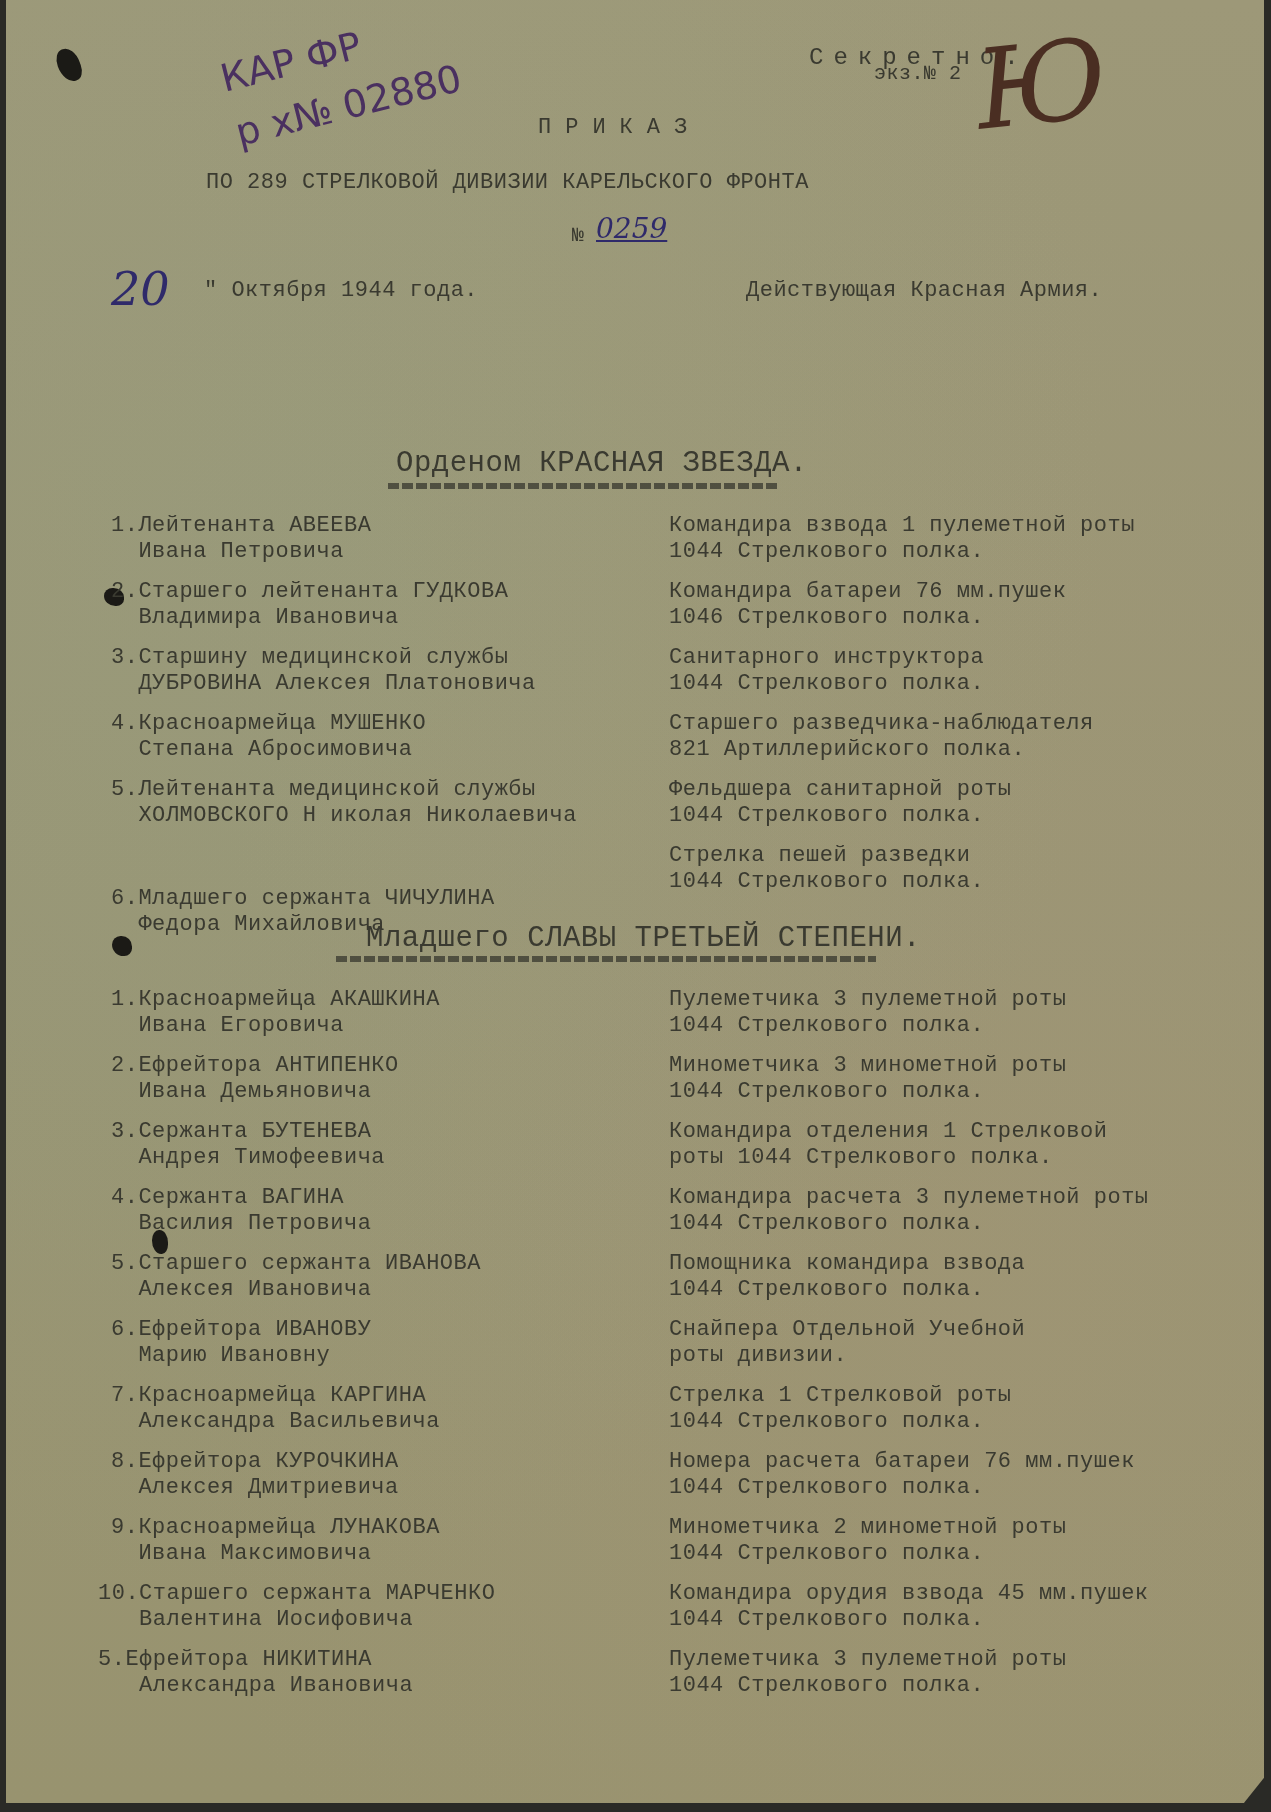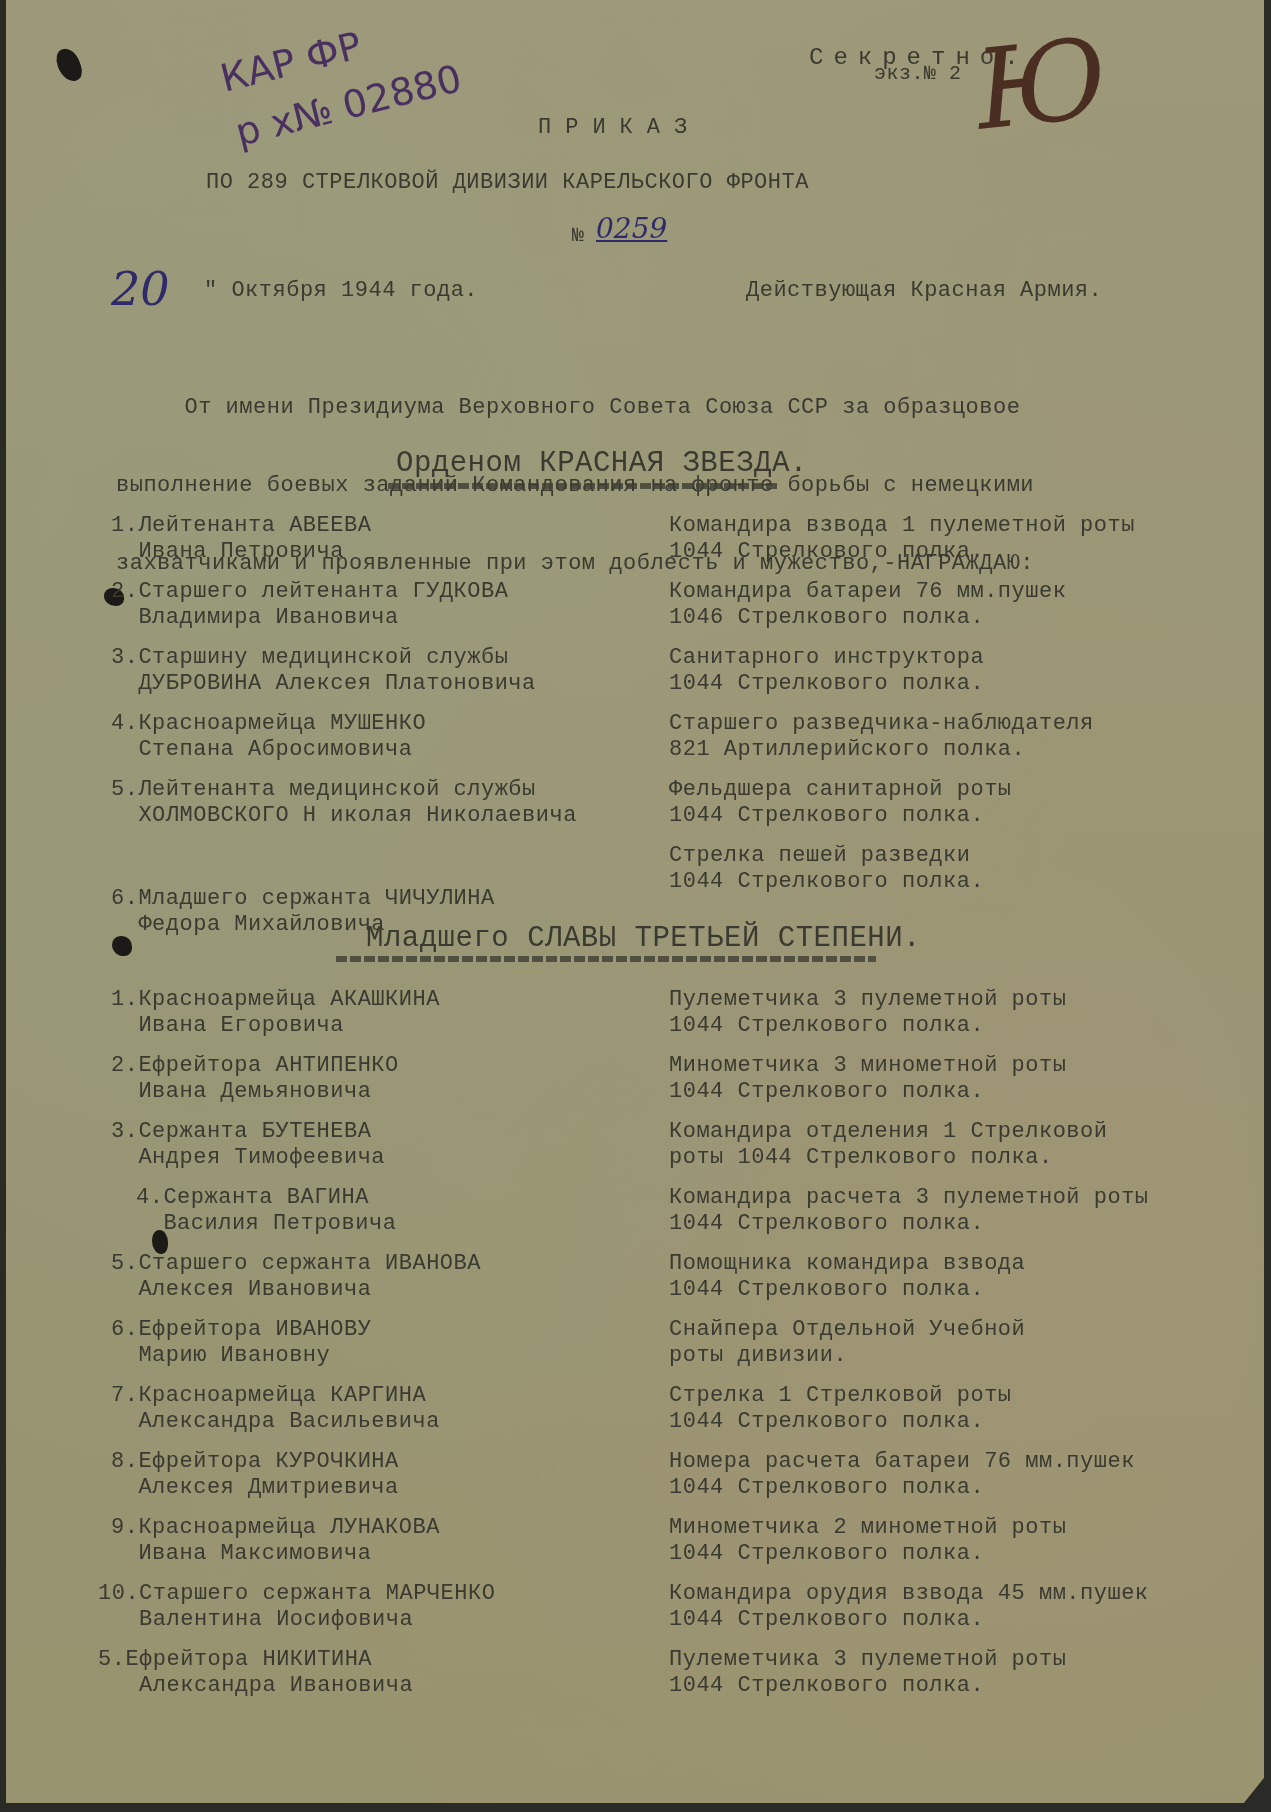--- a/index.html
+++ b/index.html
@@ -66,25 +66,20 @@
 
   <div class="typed title">ПРИКАЗ</div>
   <div class="typed subtitle">ПО 289 СТРЕЛКОВОЙ ДИВИЗИИ КАРЕЛЬСКОГО ФРОНТА</div>
   <div class="typed orderno-prefix">№</div>
   <div class="ink-blue orderno">0259</div>
 
   <div class="ink-blue day">20</div>
   <div class="typed date">" Октября 1944 года.</div>
   <div class="typed army">Действующая Красная Армия.</div>
 
-  <div class="typed preamble">
-    <div>     От имени Президиума Верховного Совета Союза ССР за образцовое</div>
-    <div>выполнение боевых заданий Командования на фронте борьбы с немецкими</div>
-    <div>захватчиками и проявленные при этом доблесть и мужество,-НАГРАЖДАЮ:</div>
-  </div>
 
   <div class="typed award-h" style="left:390px;top:447px;">Орденом КРАСНАЯ ЗВЕЗДА.</div>
   <div class="rule" style="left:382px;top:483px;width:390px;"></div>
 
   <div class="typed col-left" style="top:513px;"><span>1.</span><span>Лейтенанта АВЕЕВА</span>
   <span>Ивана Петровича</span></div>
   <div class="typed col-right" style="top:513px;"><span>Командира взвода 1 пулеметной роты</span>
 <span>1044 Стрелкового полка.</span></div>
 
   <div class="typed col-left" style="top:579px;"><span>2.</span><span>Старшего лейтенанта ГУДКОВА</span>
@@ -123,21 +118,21 @@
   <div class="typed col-left" style="top:1053px;"><span>2.</span><span>Ефрейтора АНТИПЕНКО</span>
   <span>Ивана Демьяновича</span></div>
   <div class="typed col-right" style="top:1053px;"><span>Минометчика 3 минометной роты</span>
 <span>1044 Стрелкового полка.</span></div>
 
   <div class="typed col-left" style="top:1119px;"><span>3.</span><span>Сержанта БУТЕНЕВА</span>
   <span>Андрея Тимофеевича</span></div>
   <div class="typed col-right" style="top:1119px;"><span>Командира отделения 1 Стрелковой</span>
 <span>роты 1044 Стрелкового полка.</span></div>
 
-  <div class="typed col-left" style="top:1185px;margin-left:25px;"><span>4.</span><span>Сержанта ВАГИНА</span>
+  <div class="typed col-left" style="top:1185px;"><span>4.</span><span>Сержанта ВАГИНА</span>
   <span>Василия Петровича</span></div>
   <div class="typed col-right" style="top:1185px;"><span>Командира расчета 3 пулеметной роты</span>
 <span>1044 Стрелкового полка.</span></div>
 
   <div class="typed col-left" style="top:1251px;"><span>5.</span><span>Старшего сержанта ИВАНОВА</span>
   <span>Алексея Ивановича</span></div>
   <div class="typed col-right" style="top:1251px;"><span>Помощника командира взвода</span>
 <span>1044 Стрелкового полка.</span></div>
 
   <div class="typed col-left" style="top:1317px;"><span>6.</span><span>Ефрейтора ИВАНОВУ</span>

